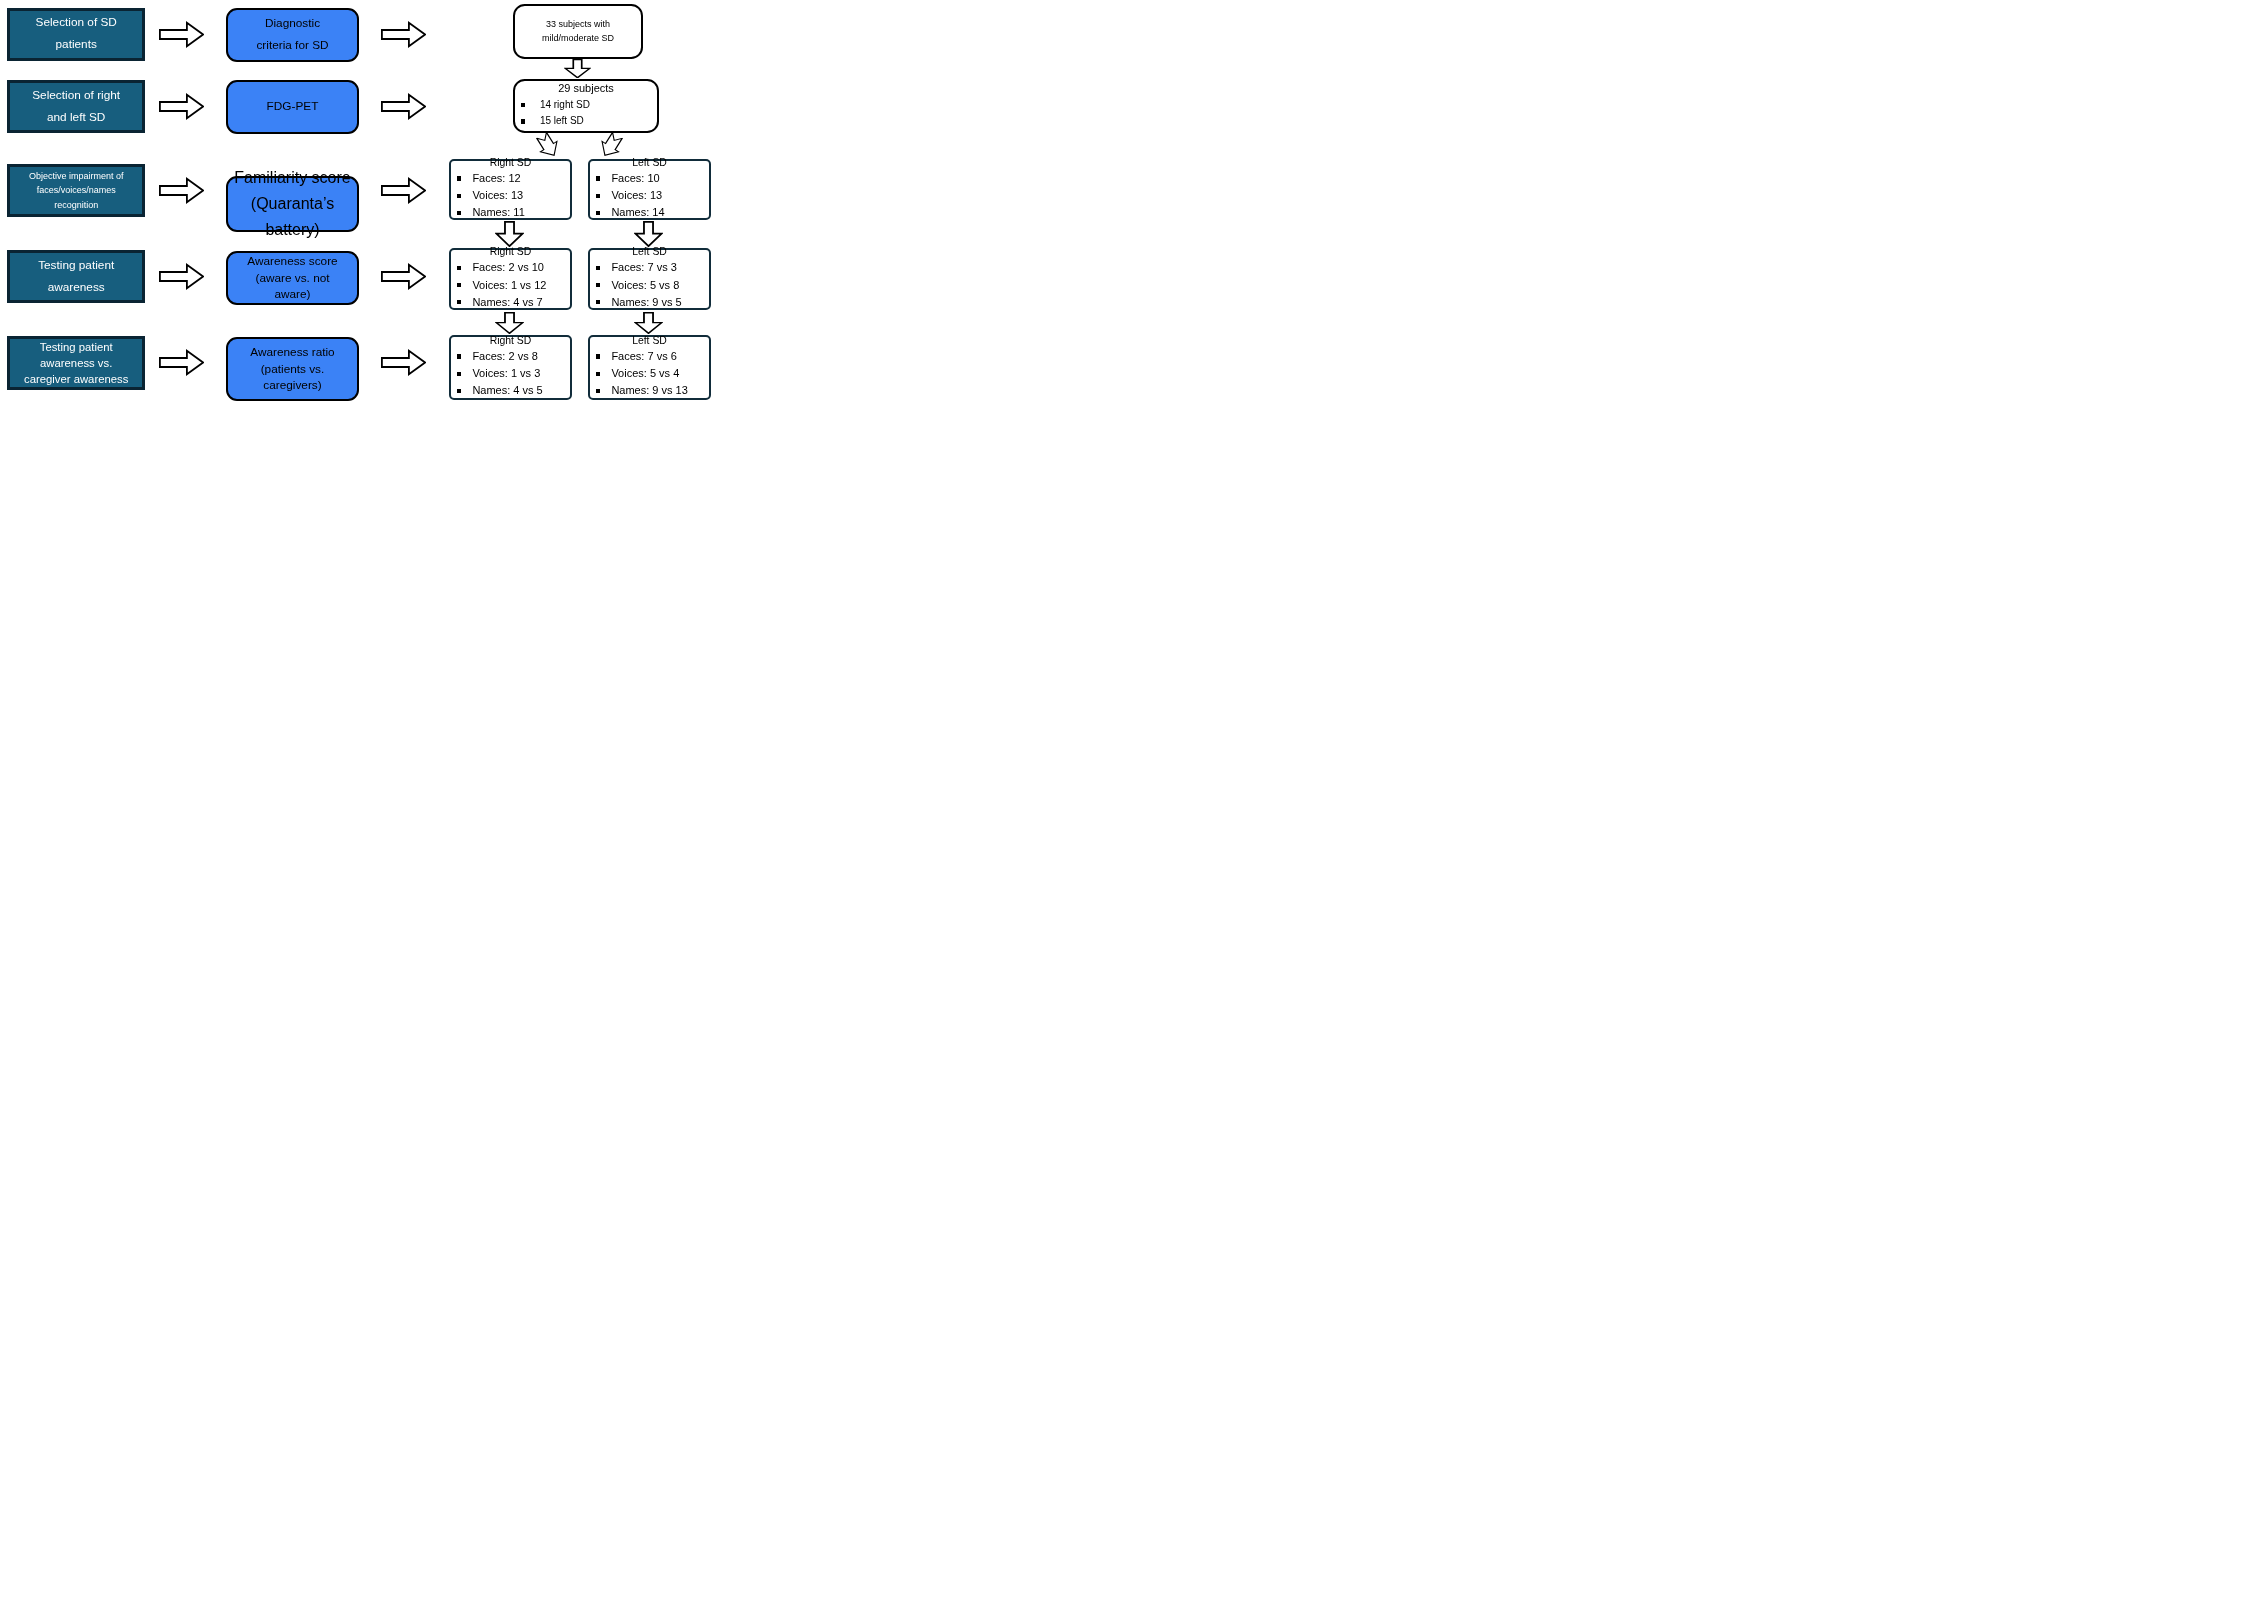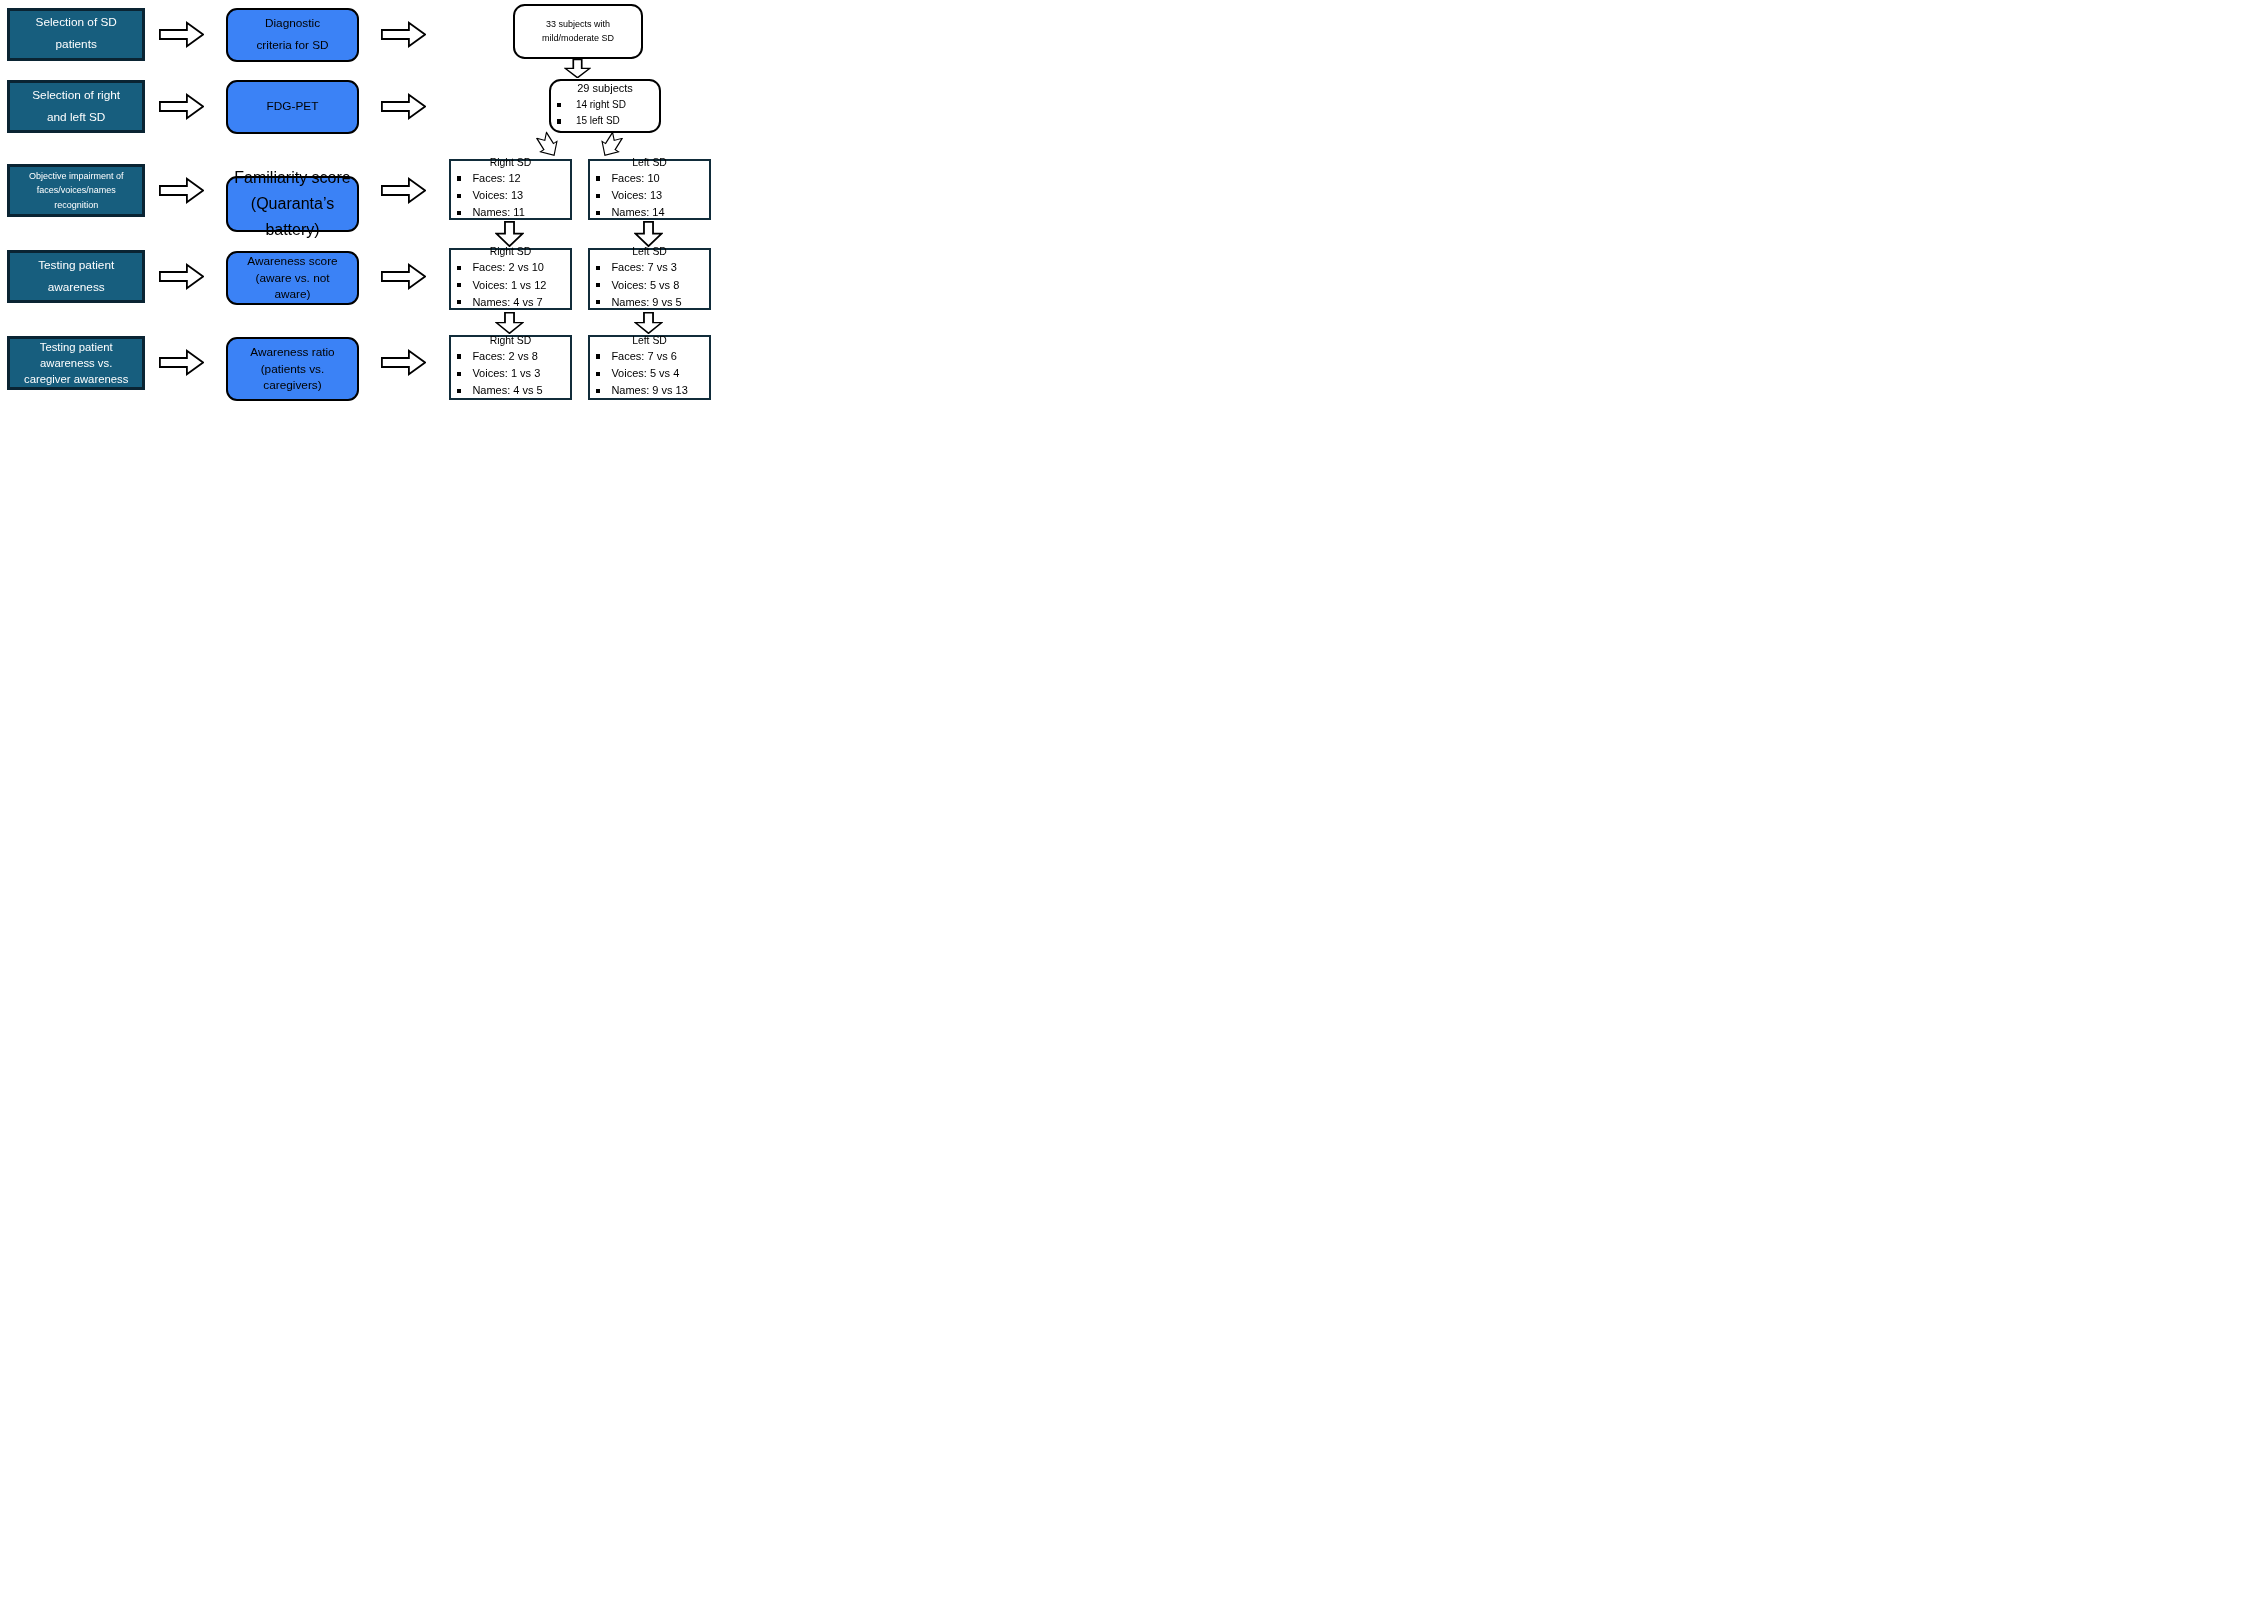--- a/index.html
+++ b/index.html
@@ -9,28 +9,28 @@
   }
   .box { position:absolute; box-sizing:border-box; display:flex; flex-direction:column;
          justify-content:center; align-items:center; text-align:center; }
   .box-stage  { left:7.2px;  width:138px; background:#175E7E; border:3.2px solid #0A2433;
                 color:#ffffff; font-size:11.8px; }
   .box-stage.small { font-size:9px; }
   .box-method { left:226px; width:133px; background:#3b82f6; border:2.7px solid #000000;
                 border-radius:11px; color:#000000; font-size:11.8px; }
   .box-result { background:#ffffff; border:2.7px solid #000000; border-radius:11.8px; color:#000000;align-items:center; }
   .box-pair   { position:absolute; box-sizing:border-box; width:123px; background:#ffffff;
-                border:2.7px solid #112C3A; border-radius:0; color:#000000;
+                border:2.7px solid #112C3A; border-radius:5px; color:#000000;
                 display:flex; flex-direction:column; justify-content:center; }
   .lh-wide  span { line-height:1.85; }
   .lh-mid   span { line-height:1.62; }
   .lh-tight span { line-height:1.42; }
   .rb1 { left:513px; width:130px; font-size:9px; }
   .rb1 span { line-height:1.55; }
-  .rb2 { left:513px; width:112px; justify-content:center; align-items:stretch;margin-left:36px; }
+  .rb2 { left:513px; width:146px; justify-content:center; align-items:stretch; }
   .rb2-title { font-size:11px; text-align:center; margin:0.9px 0 1.8px 0; }
   .pair-title { font-size:10.4px; text-align:center; margin:0 0 1.4px 0; }
   ul.blist { list-style:none; margin:0; padding:0 0 0 6.3px; }
   ul.blist li { display:flex; align-items:center; margin:1.8px 0; font-size:11px; line-height:1.4; }
   .rb2 ul.blist li { font-size:10px; margin:2.3px 0; }
   .bullet { width:4.1px; height:4.1px; background:#000000; flex:none; margin-right:11px; }
   .rb2 .bullet { margin-right:14.5px; }
   svg.arrow { position:absolute; }
   .fork-left  { transform:rotate(-32deg); }
   .fork-right { transform:rotate(32deg); }

